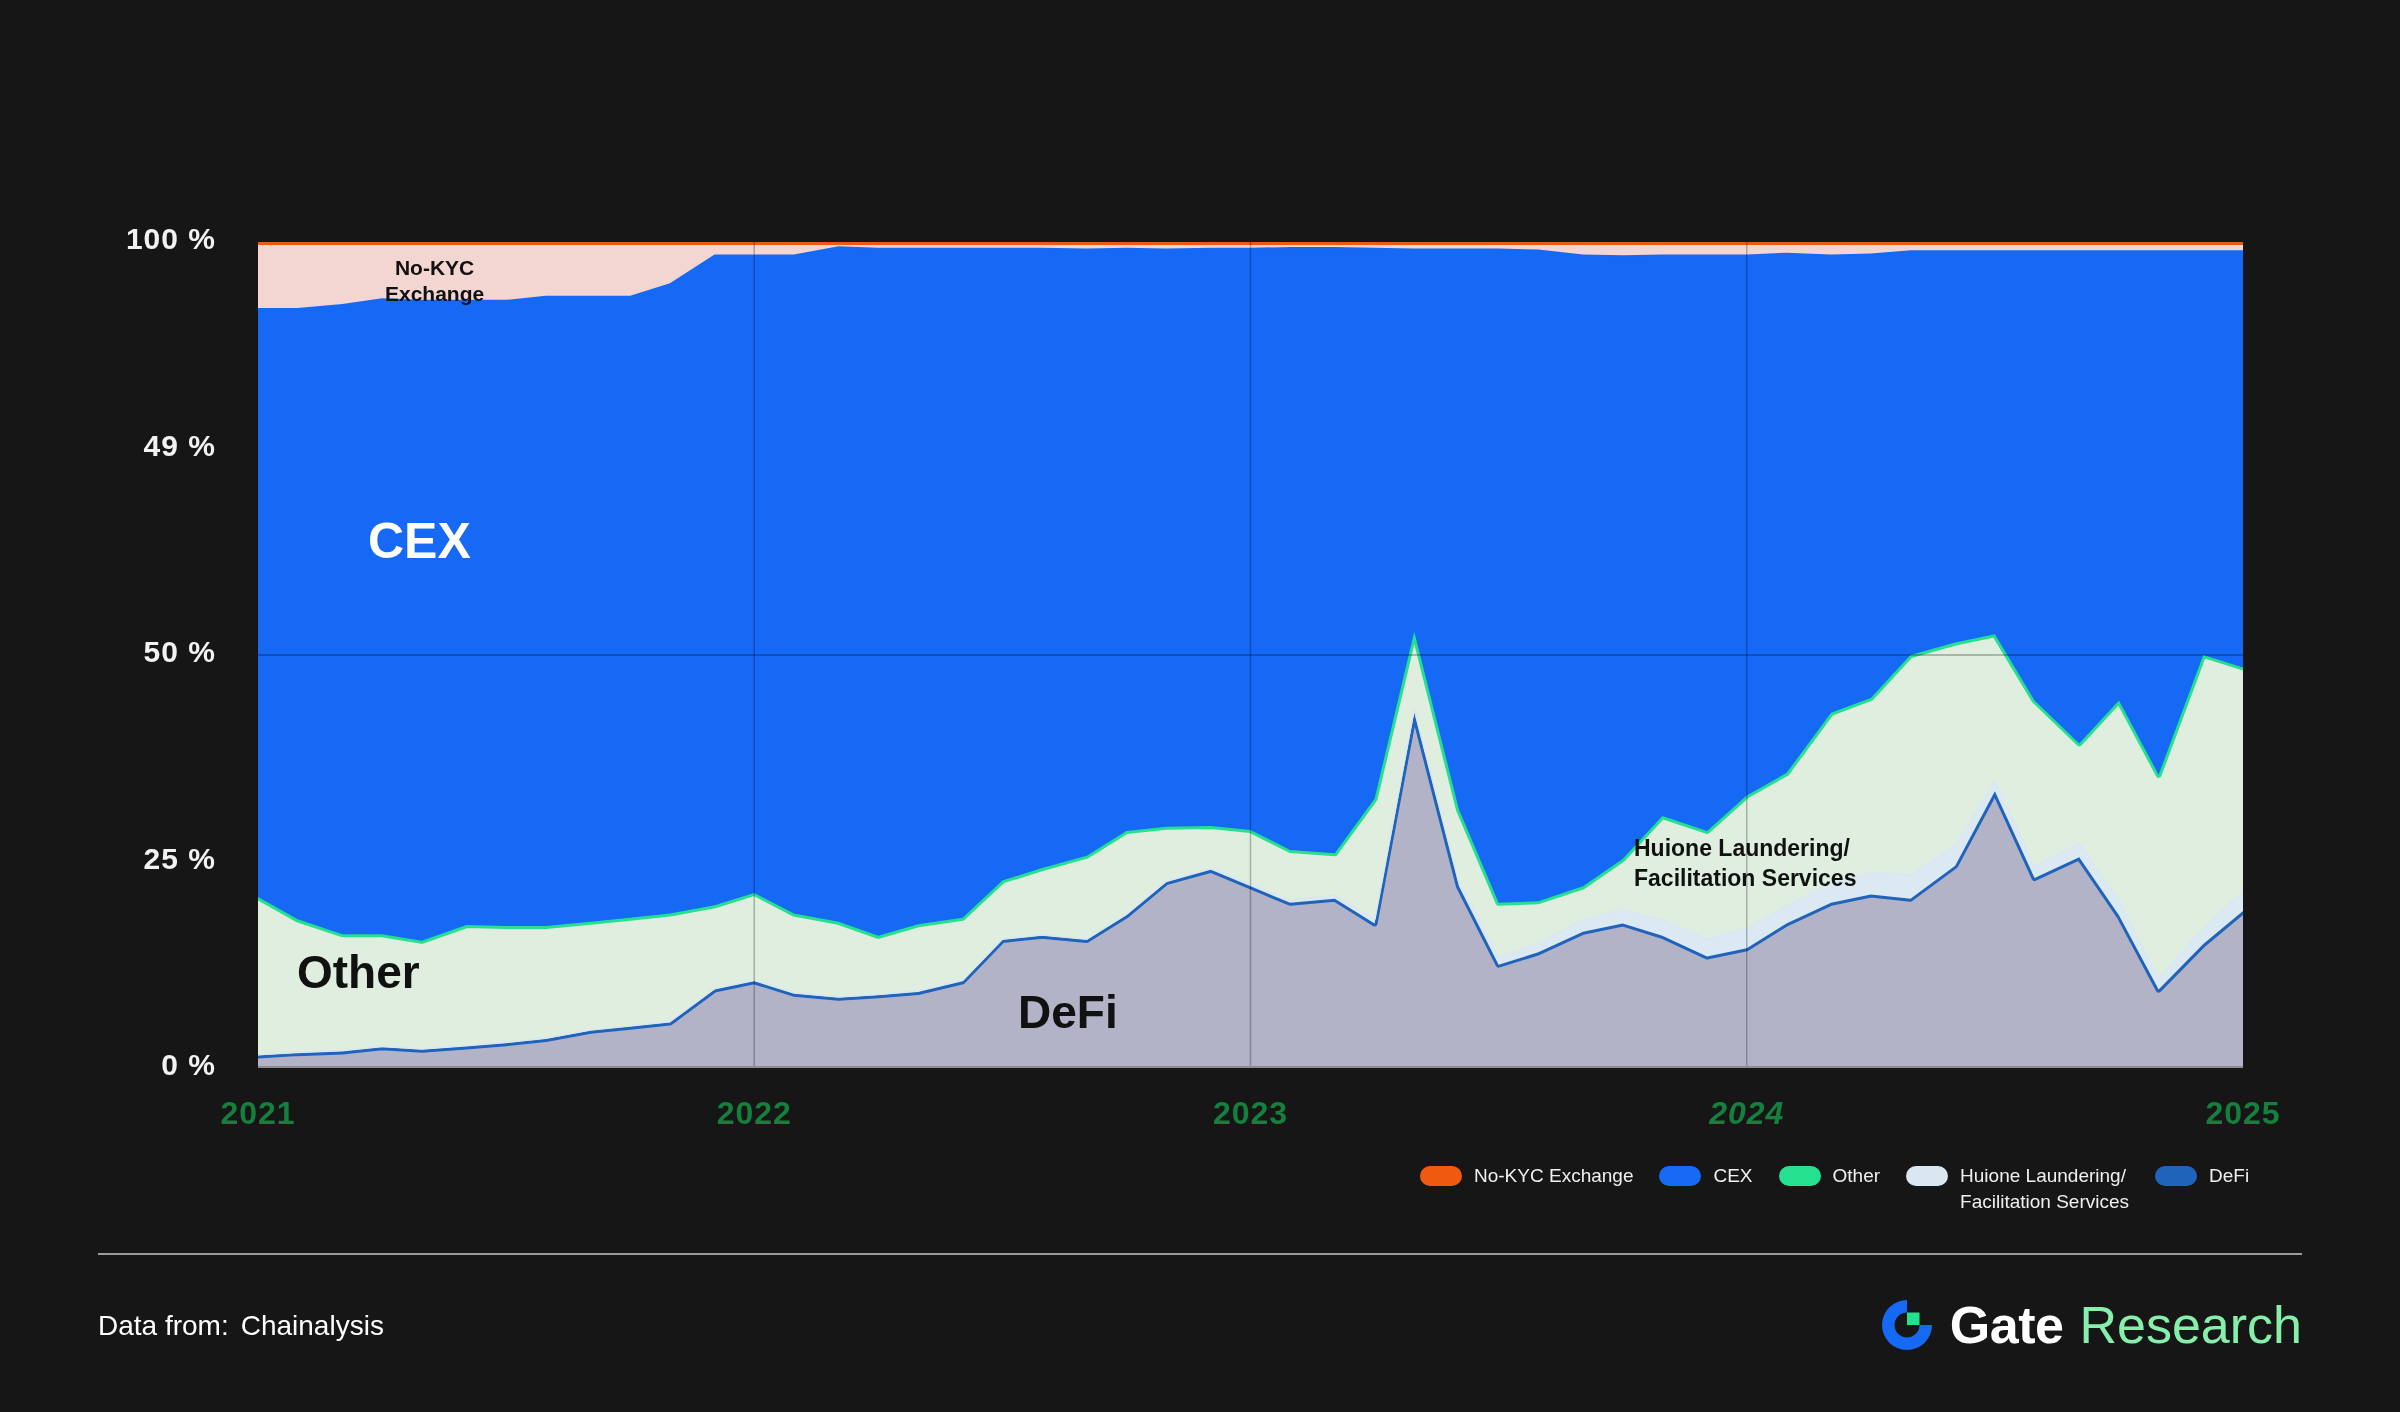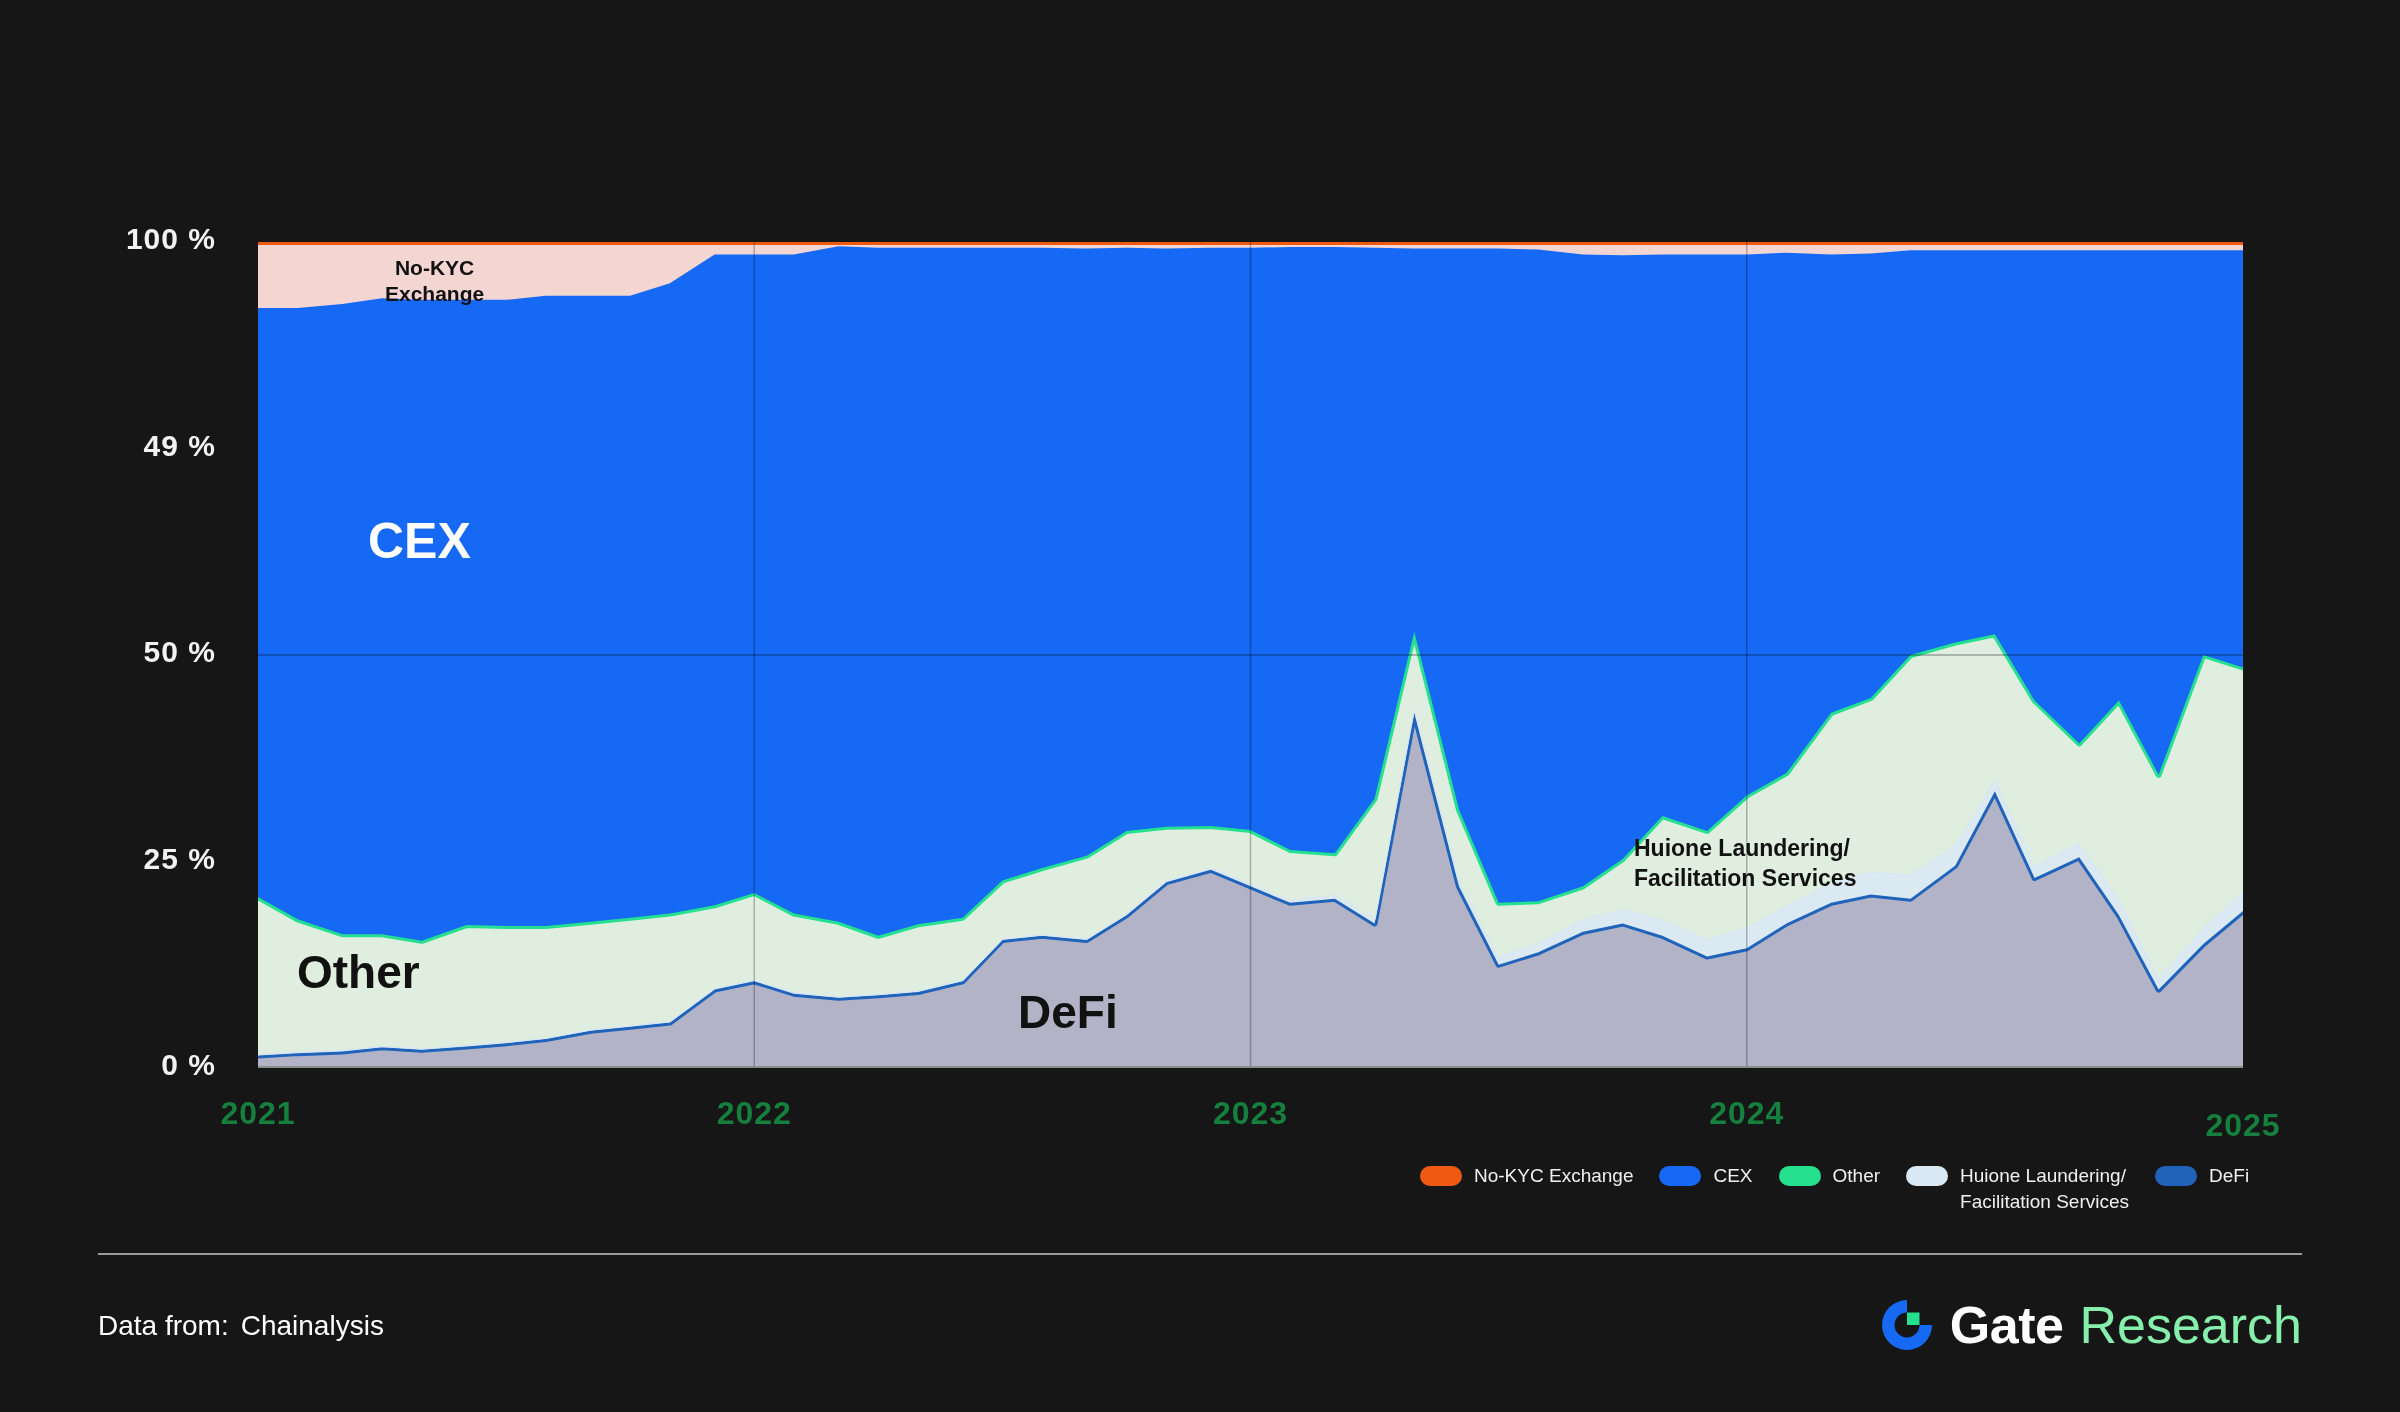--- a/index.html
+++ b/index.html
@@ -227,22 +227,22 @@
   <div class="annot" id="annot-cex">CEX</div>
   <div class="annot" id="annot-other">Other</div>
   <div class="annot" id="annot-defi">DeFi</div>
   <div class="annot" id="annot-huione">Huione Laundering/
 Facilitation Services</div>
 
   <div id="x-axis">
       <div class="x-tick" style="left: 258px; top: 0px;">2021</div>
       <div class="x-tick" style="left: 754.25px; top: 0px;">2022</div>
       <div class="x-tick" style="left: 1250.5px; top: 0px;">2023</div>
-      <div class="x-tick" style="left: 1746.75px; top: 0px;">2024</div>
-      <div class="x-tick" style="left: 2243px; top: 12px;">2025</div>
+      <div class="x-tick" style="left: 1746.75px; top: 0px; font-style: italic;">2024</div>
+      <div class="x-tick" style="left: 2243px; top: 0px;">2025</div>
     </div>
 
   <div id="legend">
       <div class="legend-item">
         <span class="legend-swatch" style="background: rgb(240, 90, 16);"></span>
         <span class="legend-label">No-KYC Exchange</span>
       </div>
       <div class="legend-item">
         <span class="legend-swatch" style="background: rgb(21, 105, 245);"></span>
         <span class="legend-label">CEX</span>

